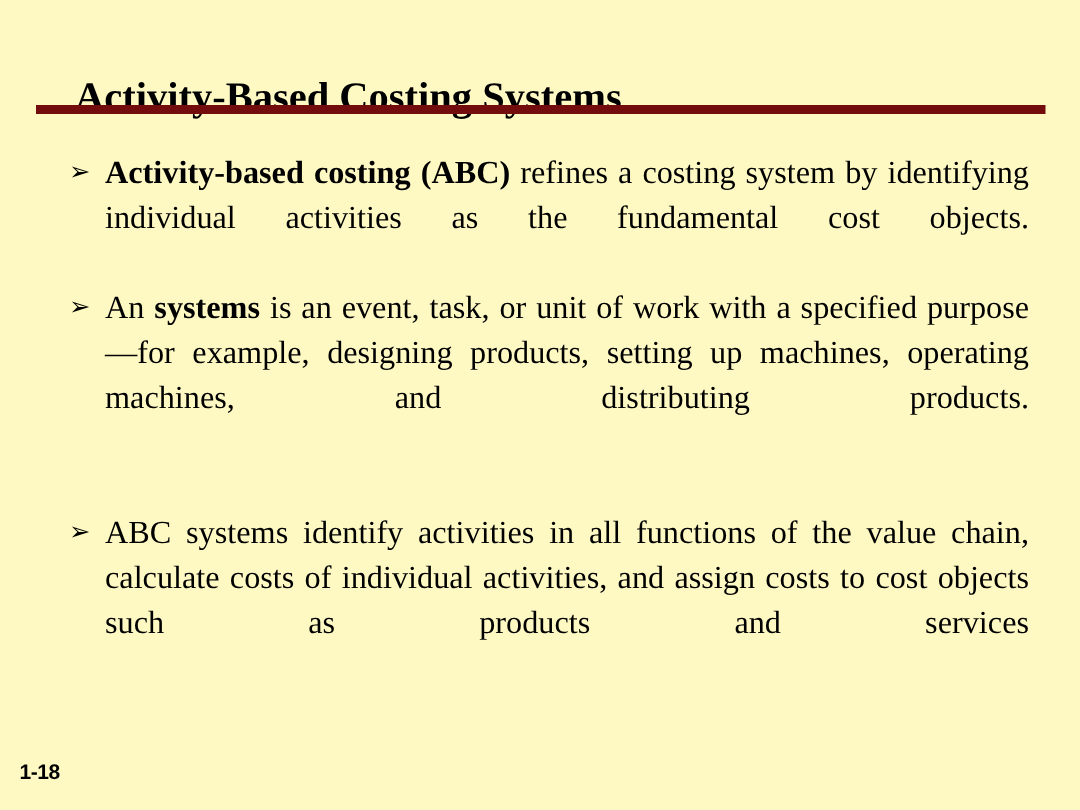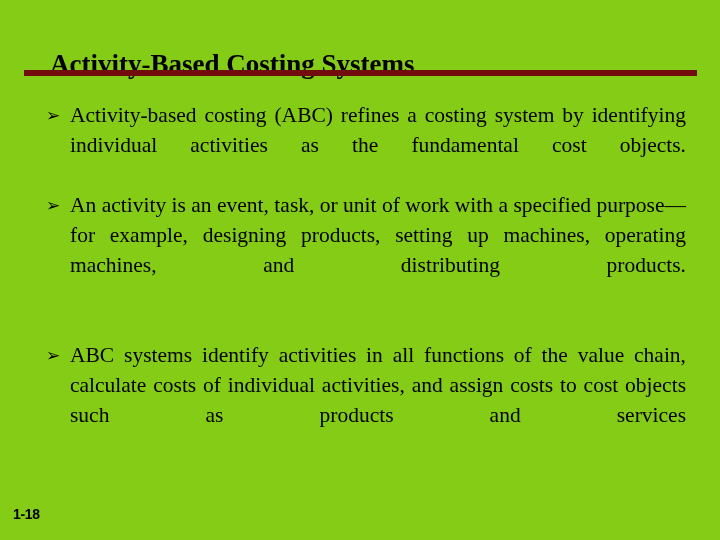--- a/index.html
+++ b/index.html
@@ -13,21 +13,21 @@
     font-family: "Liberation Serif", "DejaVu Serif", serif;
     color: #000000;
     overflow: hidden;
     position: relative;
   }
 
   .slide {
     position: relative;
     width: 720px;
     height: 540px;
-    background: #84cc16;
+    background: #fef9c3;
   }
 
   
   .slide-title {
     position: absolute;
     left: 50px;
     top: 30px;
     width: 640px;
     font-family: "Liberation Serif", "DejaVu Serif", serif;
     font-weight: bold;
@@ -78,21 +78,21 @@
     position: absolute;
     left: 0px;
     top: 0px;
     font-family: "DejaVu Sans", sans-serif;
     font-size: 17px;
     line-height: 30px;
     color: #000000;
   }
 
   .bold {
-    font-weight: normal;
+    font-weight: bold;
   }
 
   .para-gap {
     height: 30px;
   }
 
   
   .footer-number {
     position: absolute;
     left: 13px;
@@ -114,21 +114,21 @@
 
   <div class="title-rule"></div>
 
   <div class="body-block">
 
     <p class="bullet-para">
       <span class="bullet-marker">➢</span><span class="bold">Activity-based costing (ABC)</span><span> refines a costing system by identifying individual activities as the fundamental cost objects.</span>
     </p>
 
     <p class="bullet-para">
-      <span class="bullet-marker">➢</span><span>An </span><span class="bold">activity</span><span> is an event, task, or unit of work with a specified purpose—for example, designing products, setting up machines, operating machines, and distributing products.</span>
+      <span class="bullet-marker">➢</span><span>An </span><span class="bold">systems</span><span> is an event, task, or unit of work with a specified purpose—for example, designing products, setting up machines, operating machines, and distributing products.</span>
     </p>
 
     <div class="para-gap"></div>
 
     <p class="bullet-para">
       <span class="bullet-marker">➢</span><span>ABC systems identify activities in all functions of the value chain, calculate costs of individual activities, and assign costs to cost objects such as products and services</span>
     </p>
 
   </div>
 

